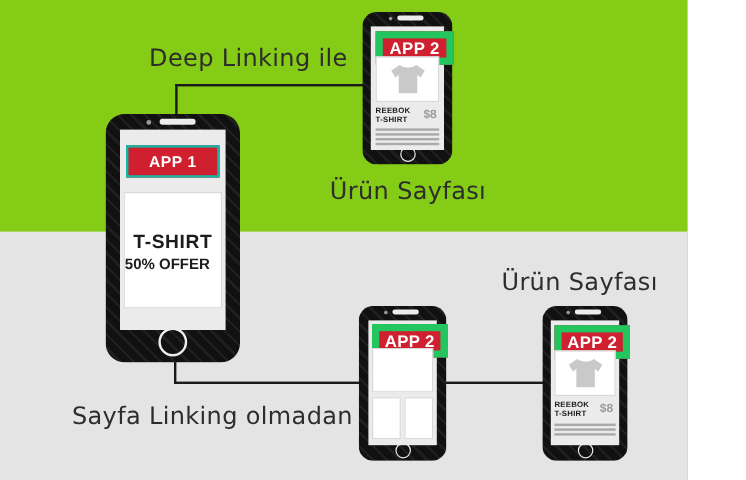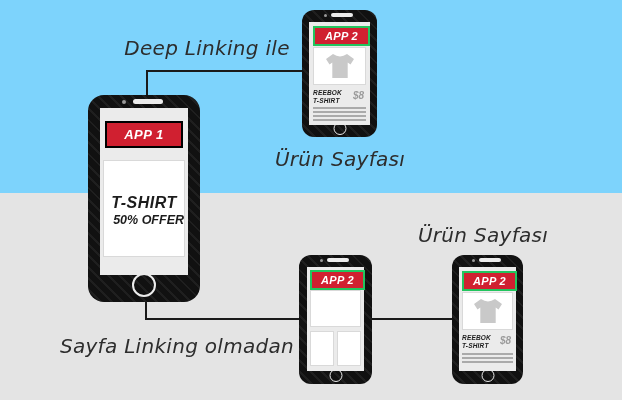--- a/index.html
+++ b/index.html
@@ -1,18 +1,18 @@
 <!DOCTYPE html>
 <html><head>
 <meta charset="utf-8">
 <style>
   html,body{margin:0;padding:0;background:#fff;}
   .canvas{
-    position:relative;width:622px;height:400px;overflow:hidden;
-    font-family:"Liberation Sans", sans-serif;background:#7dd3fc;font-style:italic;
+    position:relative;width:573px;height:400px;overflow:hidden;
+    font-family:"Liberation Sans", sans-serif;background:#84cc16;
   }
   .bg-bottom{position:absolute;left:0;top:193px;width:622px;height:207px;background:#e4e4e4;}
 
   
   .line{position:absolute;background:#1a1a1a;}
 
   
   .label{position:absolute;color:#2d2d2d;font-size:20px;text-align:center;
          letter-spacing:0.3px;font-family:"DejaVu Sans","Liberation Sans",sans-serif;}
 
@@ -20,30 +20,30 @@
   .phone{position:absolute;background:
       repeating-linear-gradient(45deg, rgba(255,255,255,0.06) 0 2px, rgba(255,255,255,0) 2px 8px),
       #111111;}
   .phone.big{border-radius:16px;}
   .phone.small{border-radius:12px;}
   .speaker{position:absolute;background:#ececec;border-radius:3px;}
   .cam{position:absolute;background:#9a9a9a;border-radius:50%;}
   .screen{position:absolute;background:#ebebeb;}
   .banner{position:absolute;background:#d02030;color:#ffffff;font-weight:bold;
           display:flex;align-items:center;justify-content:center;}
-  .banner.big-b{border:2px solid #000000;font-size:13px;letter-spacing:0.5px;}
-  .banner.sm-b{border:2px solid #22c55e;font-size:11px;letter-spacing:0.3px;}
+  .banner.big-b{border:2px solid #14b8a6;font-size:13px;letter-spacing:0.5px;}
+  .banner.sm-b{border:6px solid #22c55e;font-size:14px;letter-spacing:0.3px;}
   .card{position:absolute;background:#ffffff;border:1px solid #d9d9d9;box-sizing:border-box;}
   .home{position:absolute;border-radius:50%;background:transparent;}
   .home.big-h{width:20px;height:20px;border:2px solid #ececec;left:50%;bottom:5px;transform:translateX(-50%);}
   .home.sm-h{width:11px;height:11px;border:1.5px solid #ececec;left:50%;bottom:2px;transform:translateX(-50%);}
 
   .app1-title{position:absolute;left:0;right:0;top:33px;text-align:center;color:#1c1c1c;
               font-weight:bold;font-size:16px;letter-spacing:0.5px;}
-  .app1-offer{position:absolute;left:0;right:0;top:52px;text-align:right;color:#1c1c1c;
+  .app1-offer{position:absolute;left:0;right:0;top:52px;text-align:left;color:#1c1c1c;
               font-weight:bold;font-size:12.5px;}
 
   .tshirt-wrap{position:absolute;left:50%;top:50%;transform:translate(-50%,-50%);line-height:0;}
   .tshirt-wrap svg{fill:#c9c9c9;}
 
   .prod-row{position:absolute;}
   .prod-name{position:absolute;left:0;top:1px;color:#1c1c1c;font-weight:bold;
              font-size:6.5px;line-height:1.25;letter-spacing:0.2px;}
   .prod-price{position:absolute;right:2px;top:2px;color:#9b9b9b;font-weight:bold;font-size:10px;}
   .pline{position:absolute;height:1.5px;background:#aaaaaa;}

